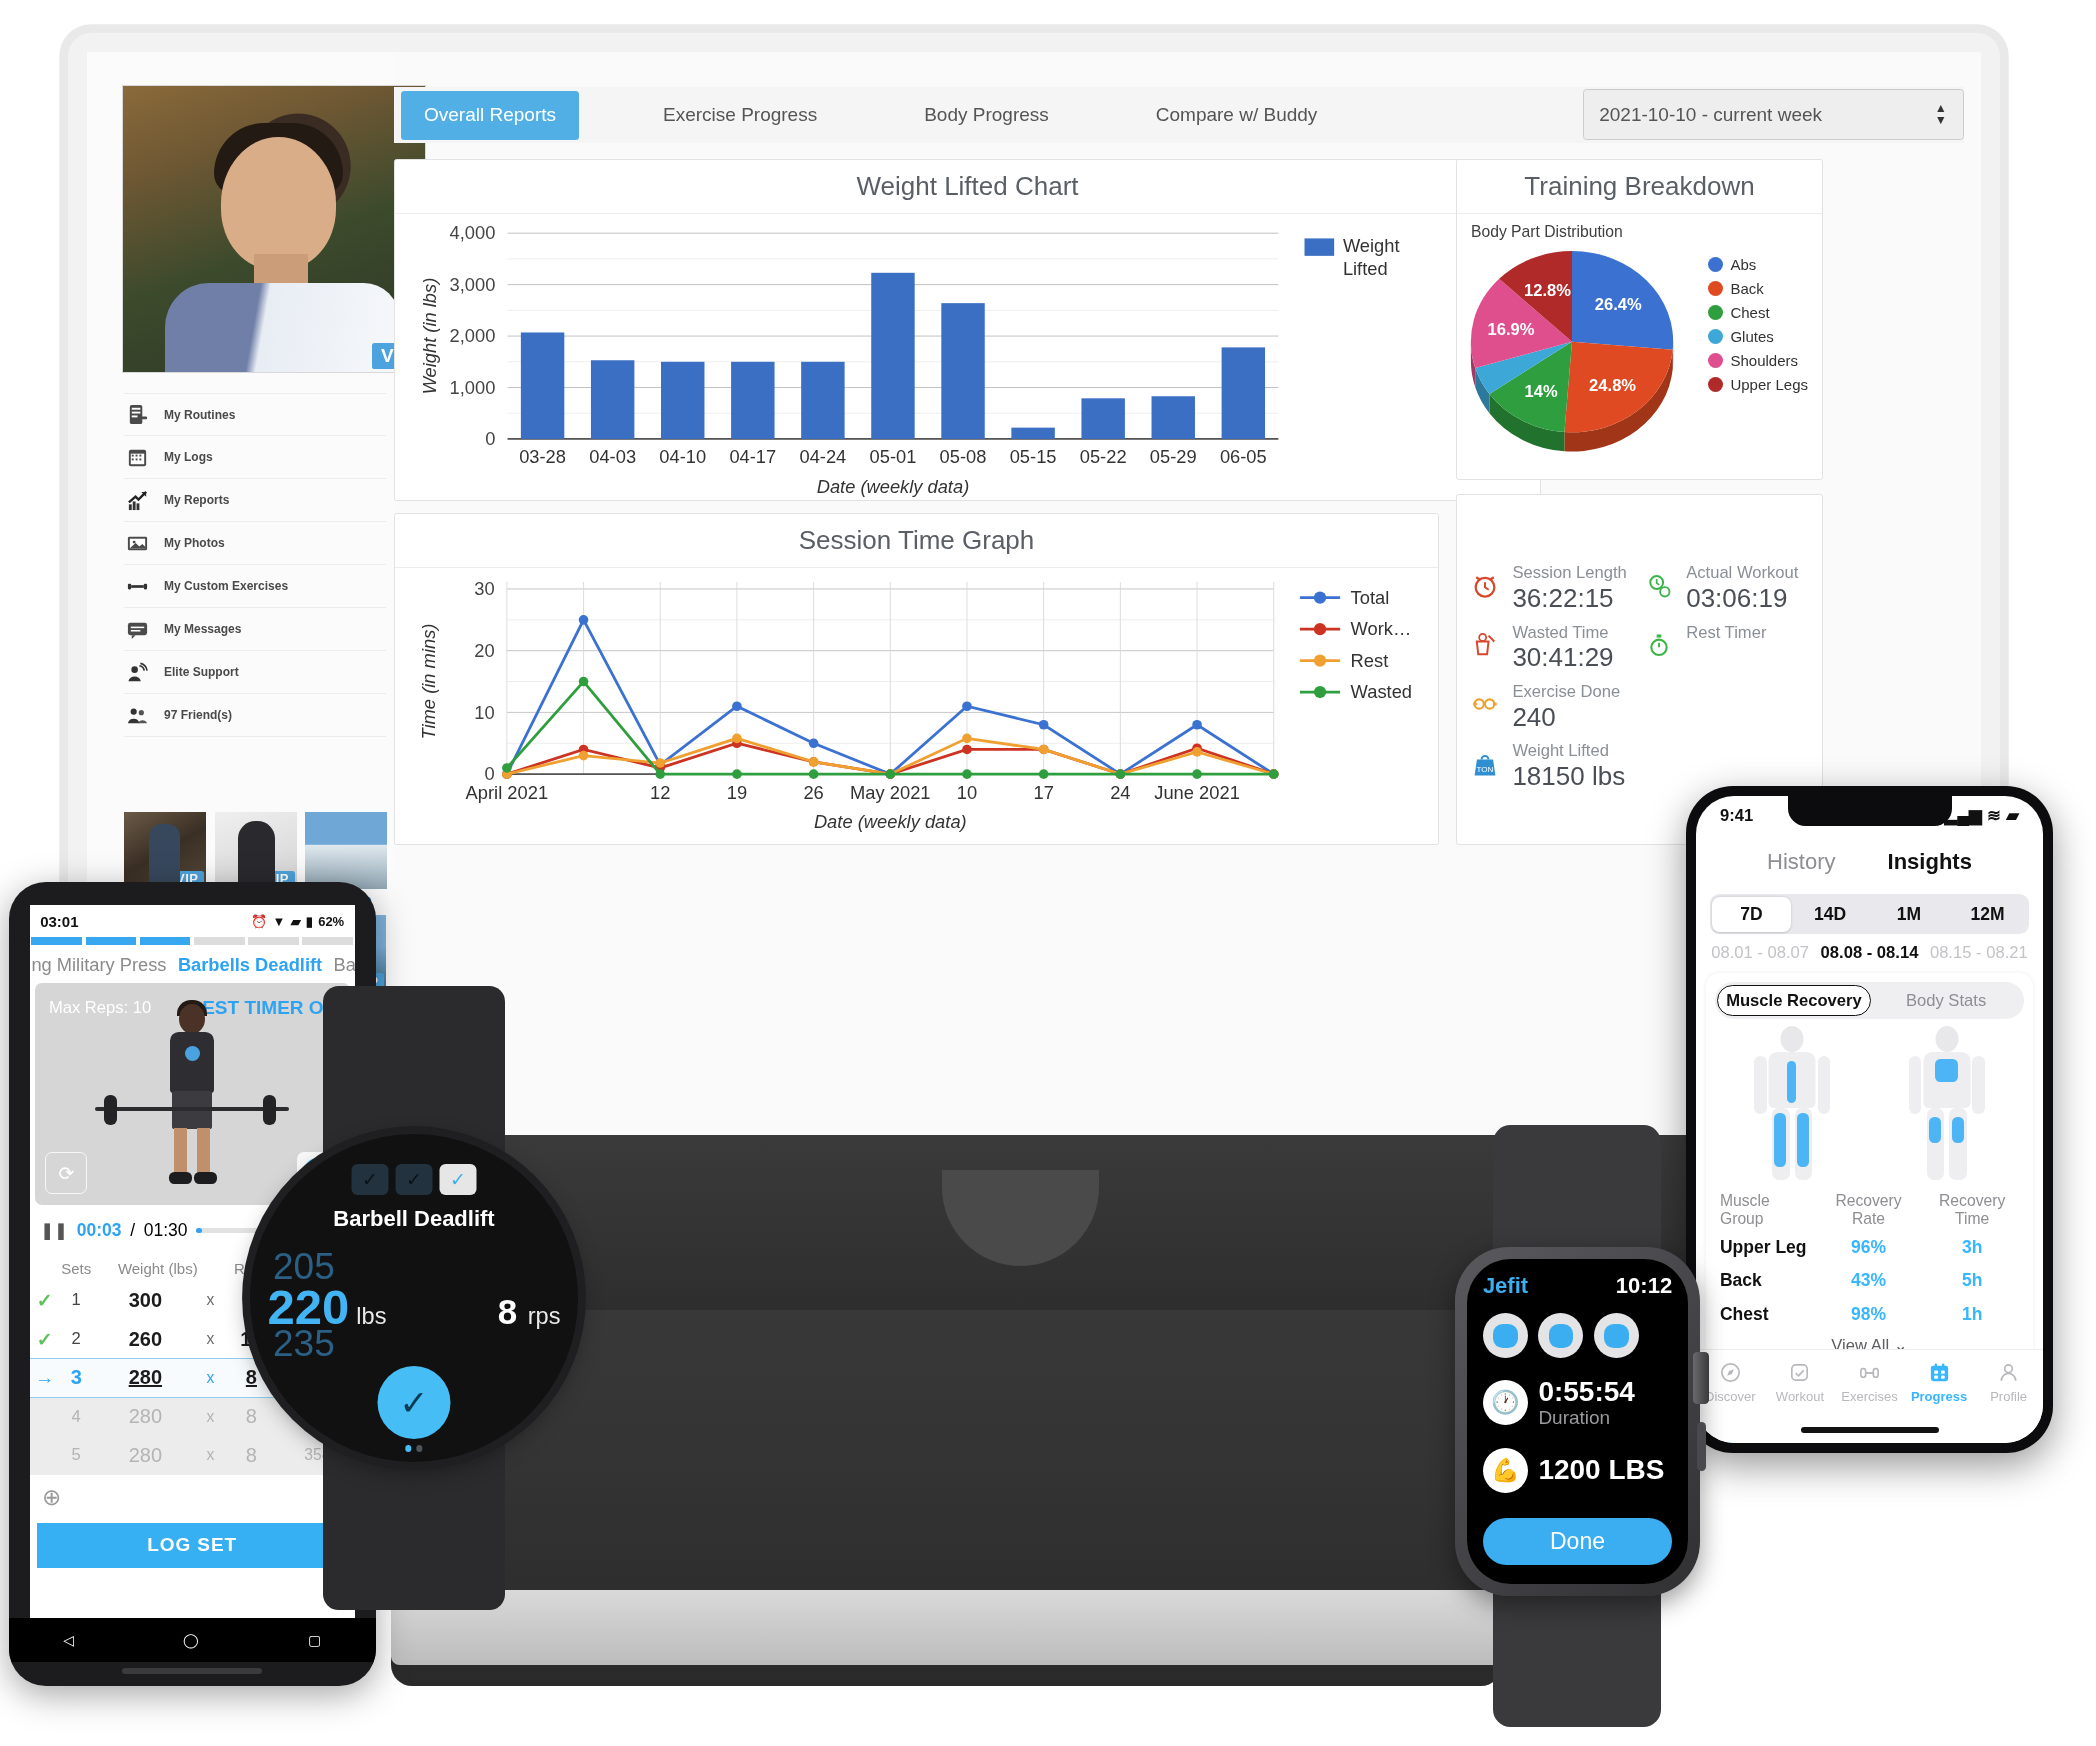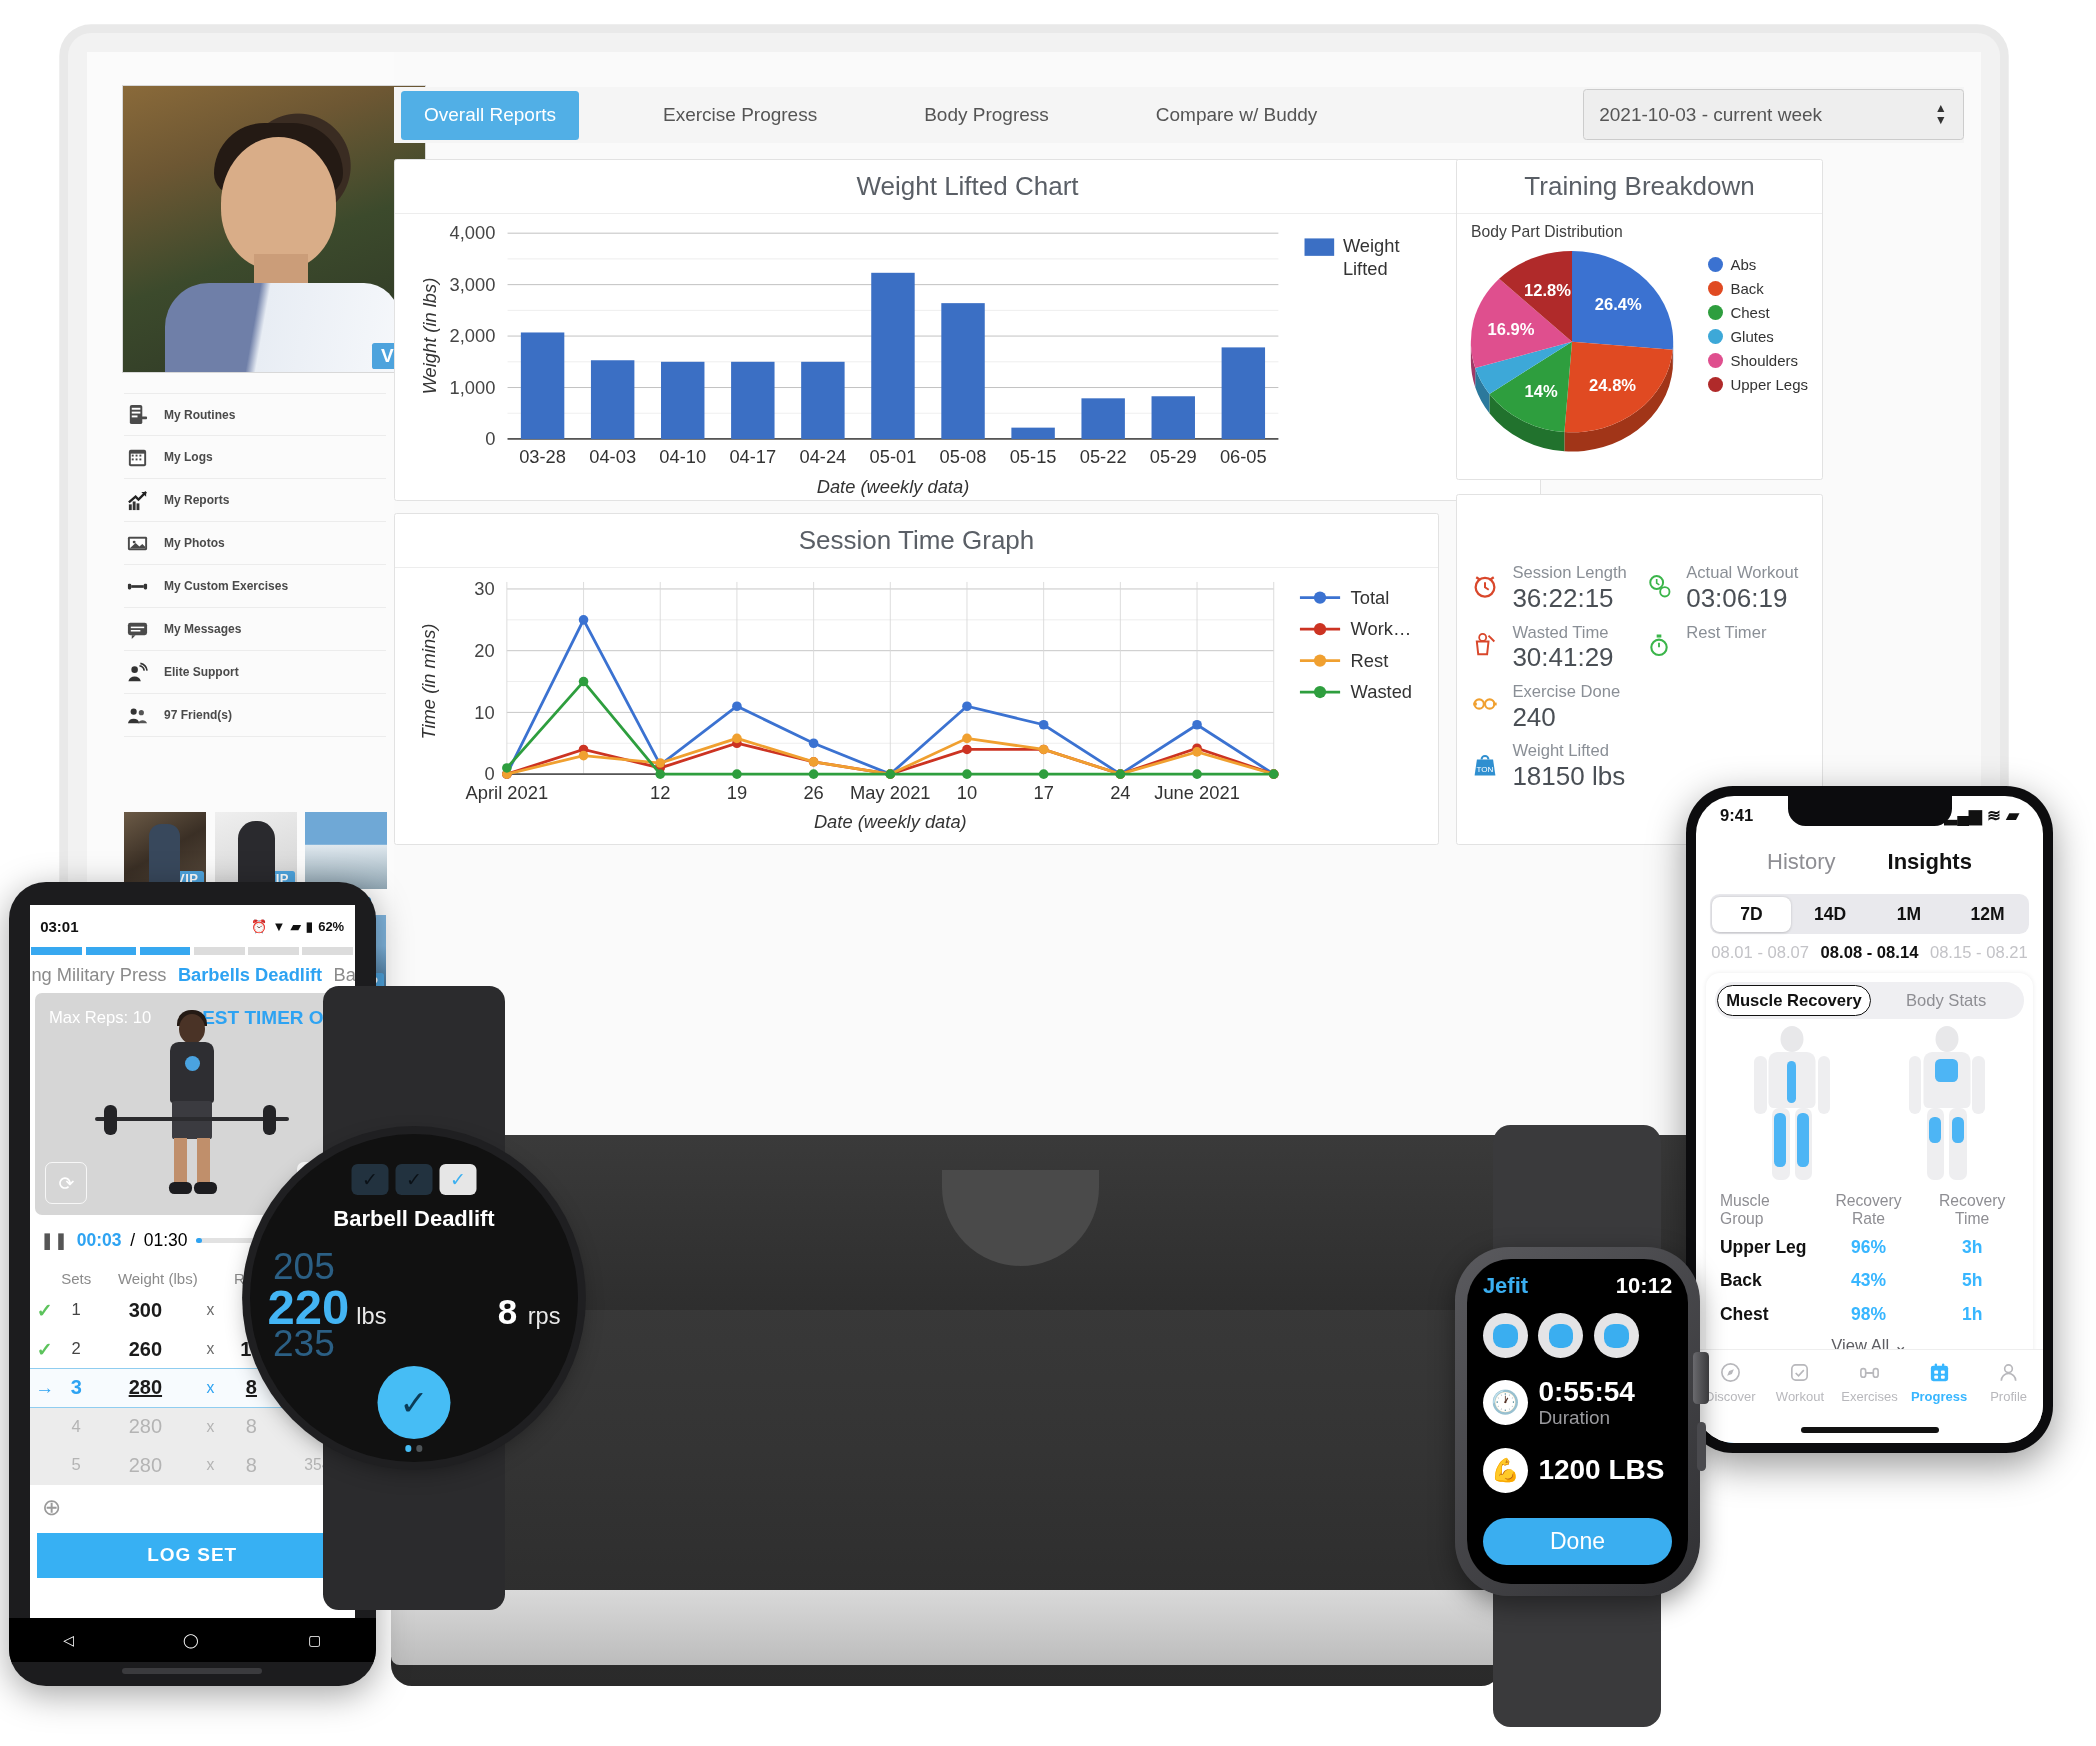--- a/index.html
+++ b/index.html
@@ -150,21 +150,21 @@
   .sum-k { font-size:16.6px; color:#8a8f96; line-height:1.25; }
   .sum-v { font-size:26px; color:#4a4f55; line-height:1.15; }
 
   
   #android {
     position:absolute; left:8.7px; top:882px; width:367px; height:804px;
     background:#1c1c1e; border-radius:37px; box-shadow:0 8.7px 35px rgba(0,0,0,.35);
     overflow:hidden; z-index:20;
   }
   #android-screen { position:absolute; left:21px; top:23px; right:21px; bottom:68px; background:#fff; overflow:hidden; }
-  .and-status { height:42px; display:flex; align-items:center; padding:0 10.5px; font-size:15px; font-weight:bold; color:#111; }
+  .and-status { height:32px; display:flex; align-items:center; padding:0 10.5px; font-size:15px; font-weight:bold; color:#111; }
   .and-status .right { margin-left:auto; display:flex; align-items:center; gap:5.2px; font-size:13px; }
   .and-progress { display:flex; gap:3.5px; padding:0 1.7px 0 1.7px; height:7.9px; }
   .and-progress i { flex:1; background:#dcdcdc; display:block; }
   .and-progress i.on { background:#37a8f0; }
   .and-exname { display:flex; gap:11.4px; font-size:18.3px; padding:8.7px 3.5px 7px 1.7px; white-space:nowrap; }
   .and-exname .dim { color:#8b8b8b; }
   .and-exname .cur { color:#2ea3f2; font-weight:bold; }
   .and-hero { position:relative; margin:0 5.2px; height:222px; background:#d6d6d6; border-radius:7px; overflow:hidden; }
   .and-maxreps { position:absolute; left:14px; top:15.7px; color:#fff; font-size:16.6px; }
   .and-rest { position:absolute; right:12.2px; top:14px; color:#2ea3f2; font-size:19px; font-weight:bold; }
@@ -446,21 +446,21 @@
     </div>
 
     <div class="main">
       <div class="tabbar">
         <div class="tab active">Overall Reports</div>
         <div class="tab" style="margin-left:61px;">Exercise Progress</div>
         <div class="tab" style="margin-left:61px;">Body Progress</div>
         <div class="tab" style="margin-left:61px;">Compare w/ Buddy</div>
       </div>
       <div class="daterange">
-        <span>2021-10-03 - current week</span>
+        <span>2021-10-10 - current week</span>
         <span class="spin">▲<br>▼</span>
       </div>
 
       <div class="card" id="card-weight">
         <div class="card-head">Weight Lifted Chart</div>
         <div class="chart-area">
           <svg id="bar-svg" width="1043" height="286" viewBox="0 0 1194 328">
               <line x1="128" y1="258" x2="1012" y2="258" stroke="#b9b9b9" stroke-width="1"></line>
               <line x1="128" y1="228.5" x2="1012" y2="228.5" stroke="#ececec" stroke-width="1"></line>
               <line x1="128" y1="199" x2="1012" y2="199" stroke="#b9b9b9" stroke-width="1"></line>

